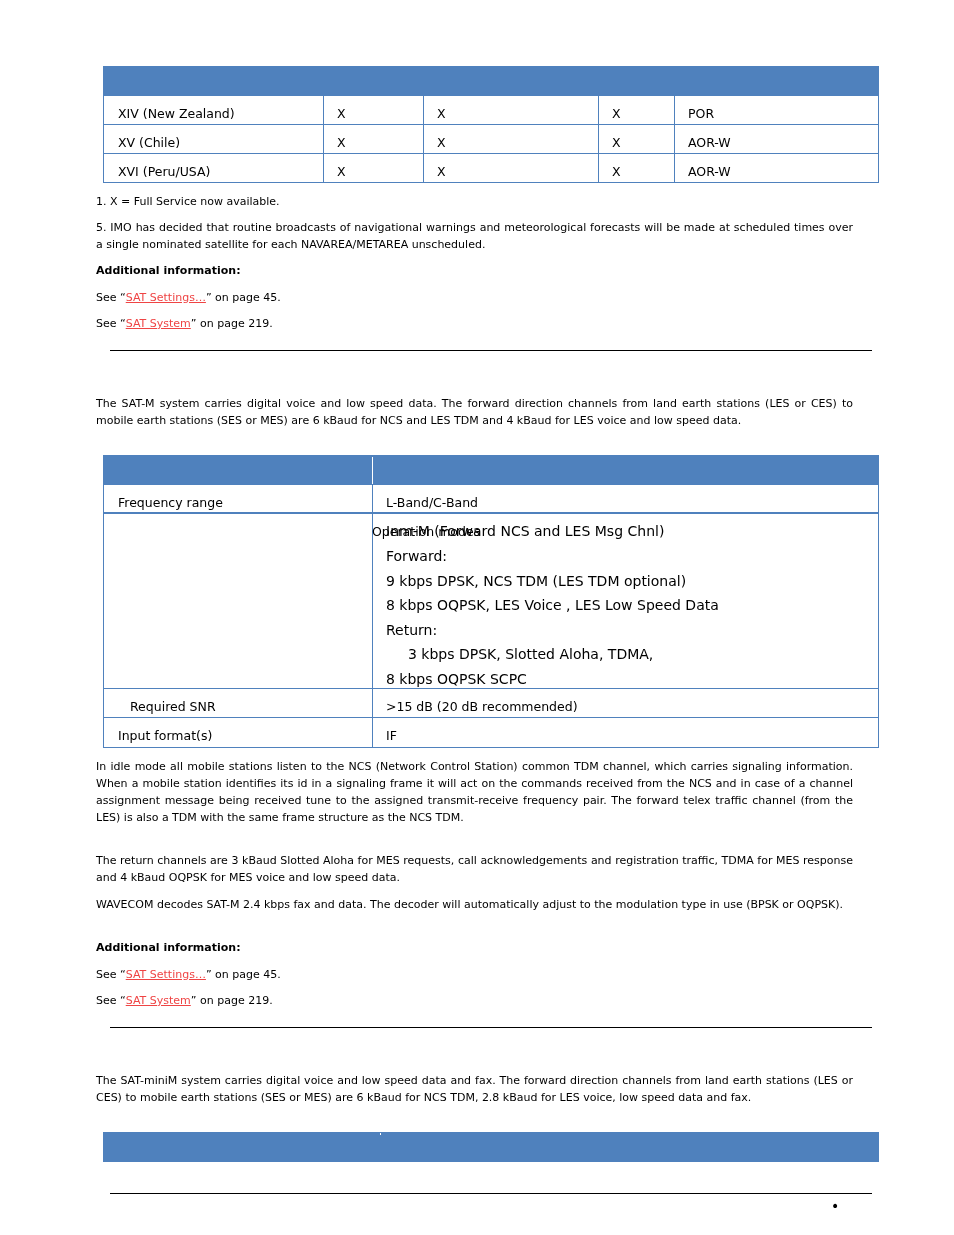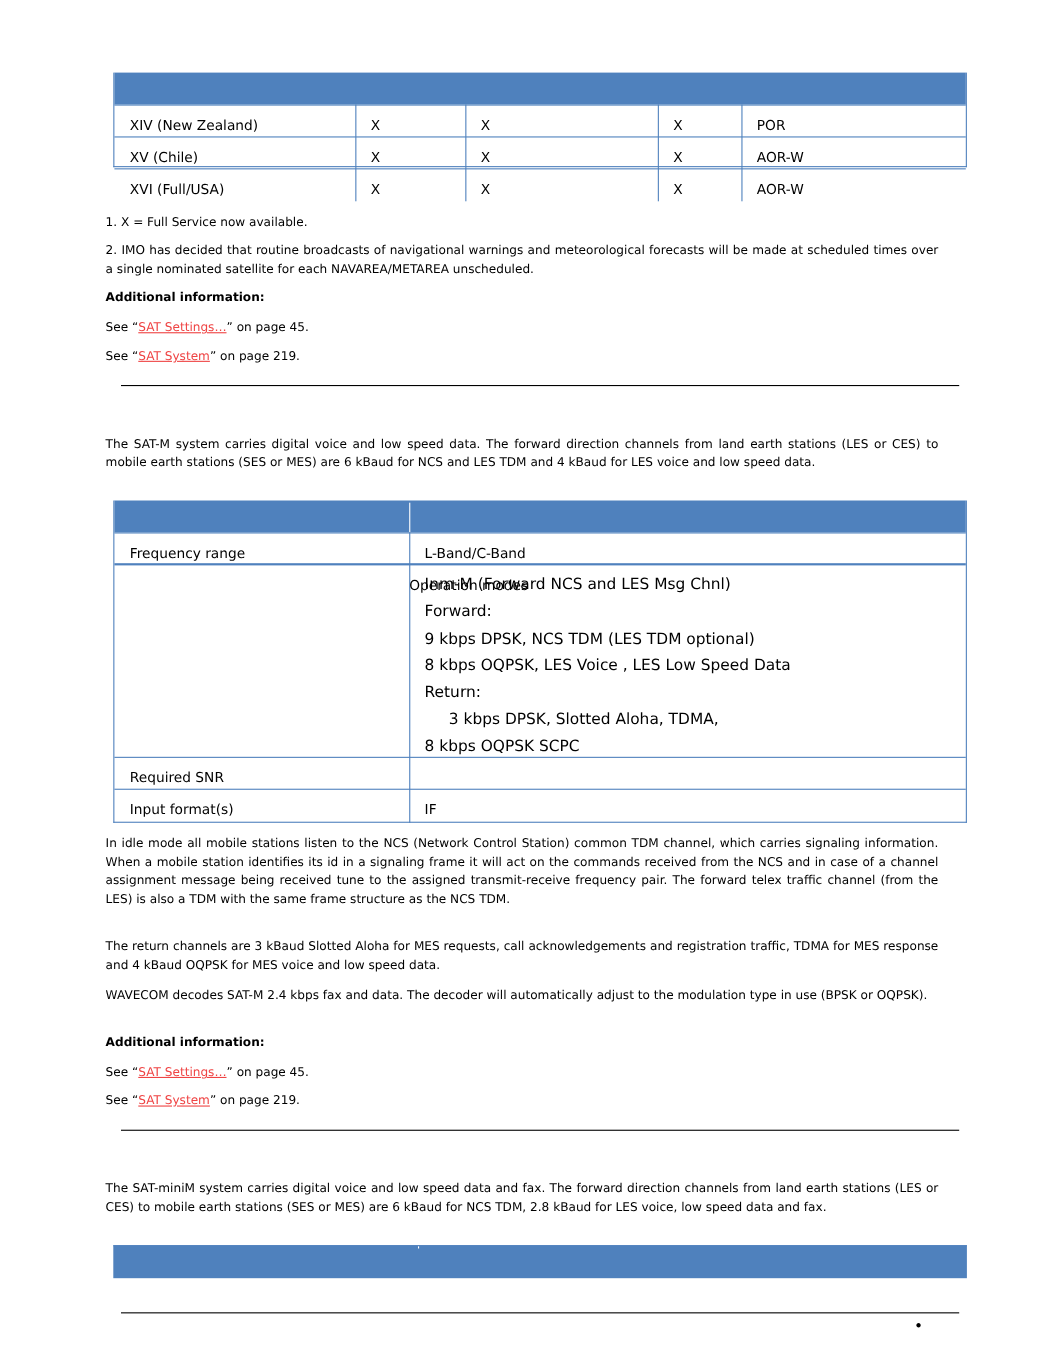--- a/index.html
+++ b/index.html
@@ -16,21 +16,21 @@
   .p { position: absolute; left: 96px; width: 757px; font-size: 11px; line-height: 17px; text-align: justify; }
   .p.single { white-space: nowrap; }
   .bold { font-weight: bold; }
   a.lnk { color: #ef4444; text-decoration: underline; }
   .hr { position: absolute; left: 110px; width: 762px; height: 1px; background: #000; }
   .ml { position: absolute; font-size: 14px; white-space: nowrap; }
 </style>
 </head>
 <body>
 
-<div class="tbl" style="left:103px; top:66px; width:776px; height:86px;">
+<div class="tbl" style="left:103px; top:66px; width:776px; height:117px;">
   <div class="hdr" style="height:29px;"></div>
 
   <div class="vline" style="left:219px; top:29px; height:88px;"></div>
   <div class="vline" style="left:319px; top:29px; height:88px;"></div>
   <div class="vline" style="left:494px; top:29px; height:88px;"></div>
   <div class="vline" style="left:570px; top:29px; height:88px;"></div>
 
   <div class="row" style="top:29px; height:29px;">
     <div class="cell" style="left:0; width:219px;">
         <span>XIV (New Zealand)</span>
@@ -60,39 +60,39 @@
       </div>
     <div class="cell" style="left:494px; width:76px;">
         <span>X</span>
       </div>
     <div class="cell" style="left:570px; width:205px;">
         <span>AOR-W</span>
       </div>
   </div>
   <div class="row" style="top:87px; height:30px;">
     <div class="cell" style="left:0; width:219px;">
-        <span>XVI (Full/USA)</span>
+        <span>XVI (Peru/USA)</span>
       </div>
     <div class="cell" style="left:219px; width:100px;">
         <span>X</span>
       </div>
     <div class="cell" style="left:319px; width:175px;">
         <span>X</span>
       </div>
     <div class="cell" style="left:494px; width:76px;">
         <span>X</span>
       </div>
     <div class="cell" style="left:570px; width:205px;">
         <span>AOR-W</span>
       </div>
   </div>
 </div>
 
 <div class="p single" style="top:193px;">1. X = Full Service now available.</div>
-<div class="p" style="top:219px;">2. IMO has decided that routine broadcasts of navigational warnings and meteorological forecasts will be made at scheduled times over a single nominated satellite for each NAVAREA/METAREA unscheduled.</div>
+<div class="p" style="top:219px;">5. IMO has decided that routine broadcasts of navigational warnings and meteorological forecasts will be made at scheduled times over a single nominated satellite for each NAVAREA/METAREA unscheduled.</div>
 <div class="p single bold" style="top:262px;">Additional information:</div>
 <div class="p single" style="top:289px;">
   <span>See “</span><a class="lnk" href="#">SAT Settings…</a><span>” on page 45.</span>
 </div>
 <div class="p single" style="top:315px;">
   <span>See “</span><a class="lnk" href="#">SAT System</a><span>” on page 219.</span>
 </div>
 <div class="hr" style="top:350px;"></div>
 
 <div class="p" style="top:395px;">The SAT-M system carries digital voice and low speed data. The forward direction channels from land earth stations (LES or CES) to mobile earth stations (SES or MES) are 6 kBaud for NCS and LES TDM and 4 kBaud for LES voice and low speed data.</div>
@@ -118,22 +118,25 @@
       <div class="ml" style="left:14px; top:9px;">Inm-M (Forward NCS and LES Msg Chnl)</div>
       <div class="ml" style="left:14px; top:34px;">Forward:</div>
       <div class="ml" style="left:14px; top:59px;">9 kbps DPSK, NCS TDM (LES TDM optional)</div>
       <div class="ml" style="left:14px; top:83px;">8 kbps OQPSK, LES Voice , LES Low Speed Data</div>
       <div class="ml" style="left:14px; top:108px;">Return:</div>
       <div class="ml" style="left:14px; top:132px;margin-left:22px;">3 kbps DPSK, Slotted Aloha, TDMA,</div>
       <div class="ml" style="left:14px; top:157px;">8 kbps OQPSK SCPC</div>
     </div>
   </div>
   <div class="row" style="top:233px; height:29px;">
-    <div class="cell" style="left:0; width:268px;">
+    <div class="cell" style="left:12px; width:268px;">
         <span>Required SNR</span>
+      </div>
+    <div class="cell" style="left:268px; width:507px;">
+        <span>&gt;15 dB (20 dB recommended)</span>
       </div>
   </div>
   <div class="row" style="top:262px; height:31px;">
     <div class="cell" style="left:0; width:268px;">
         <span>Input format(s)</span>
       </div>
     <div class="cell" style="left:268px; width:507px;">
         <span>IF</span>
       </div>
   </div>

